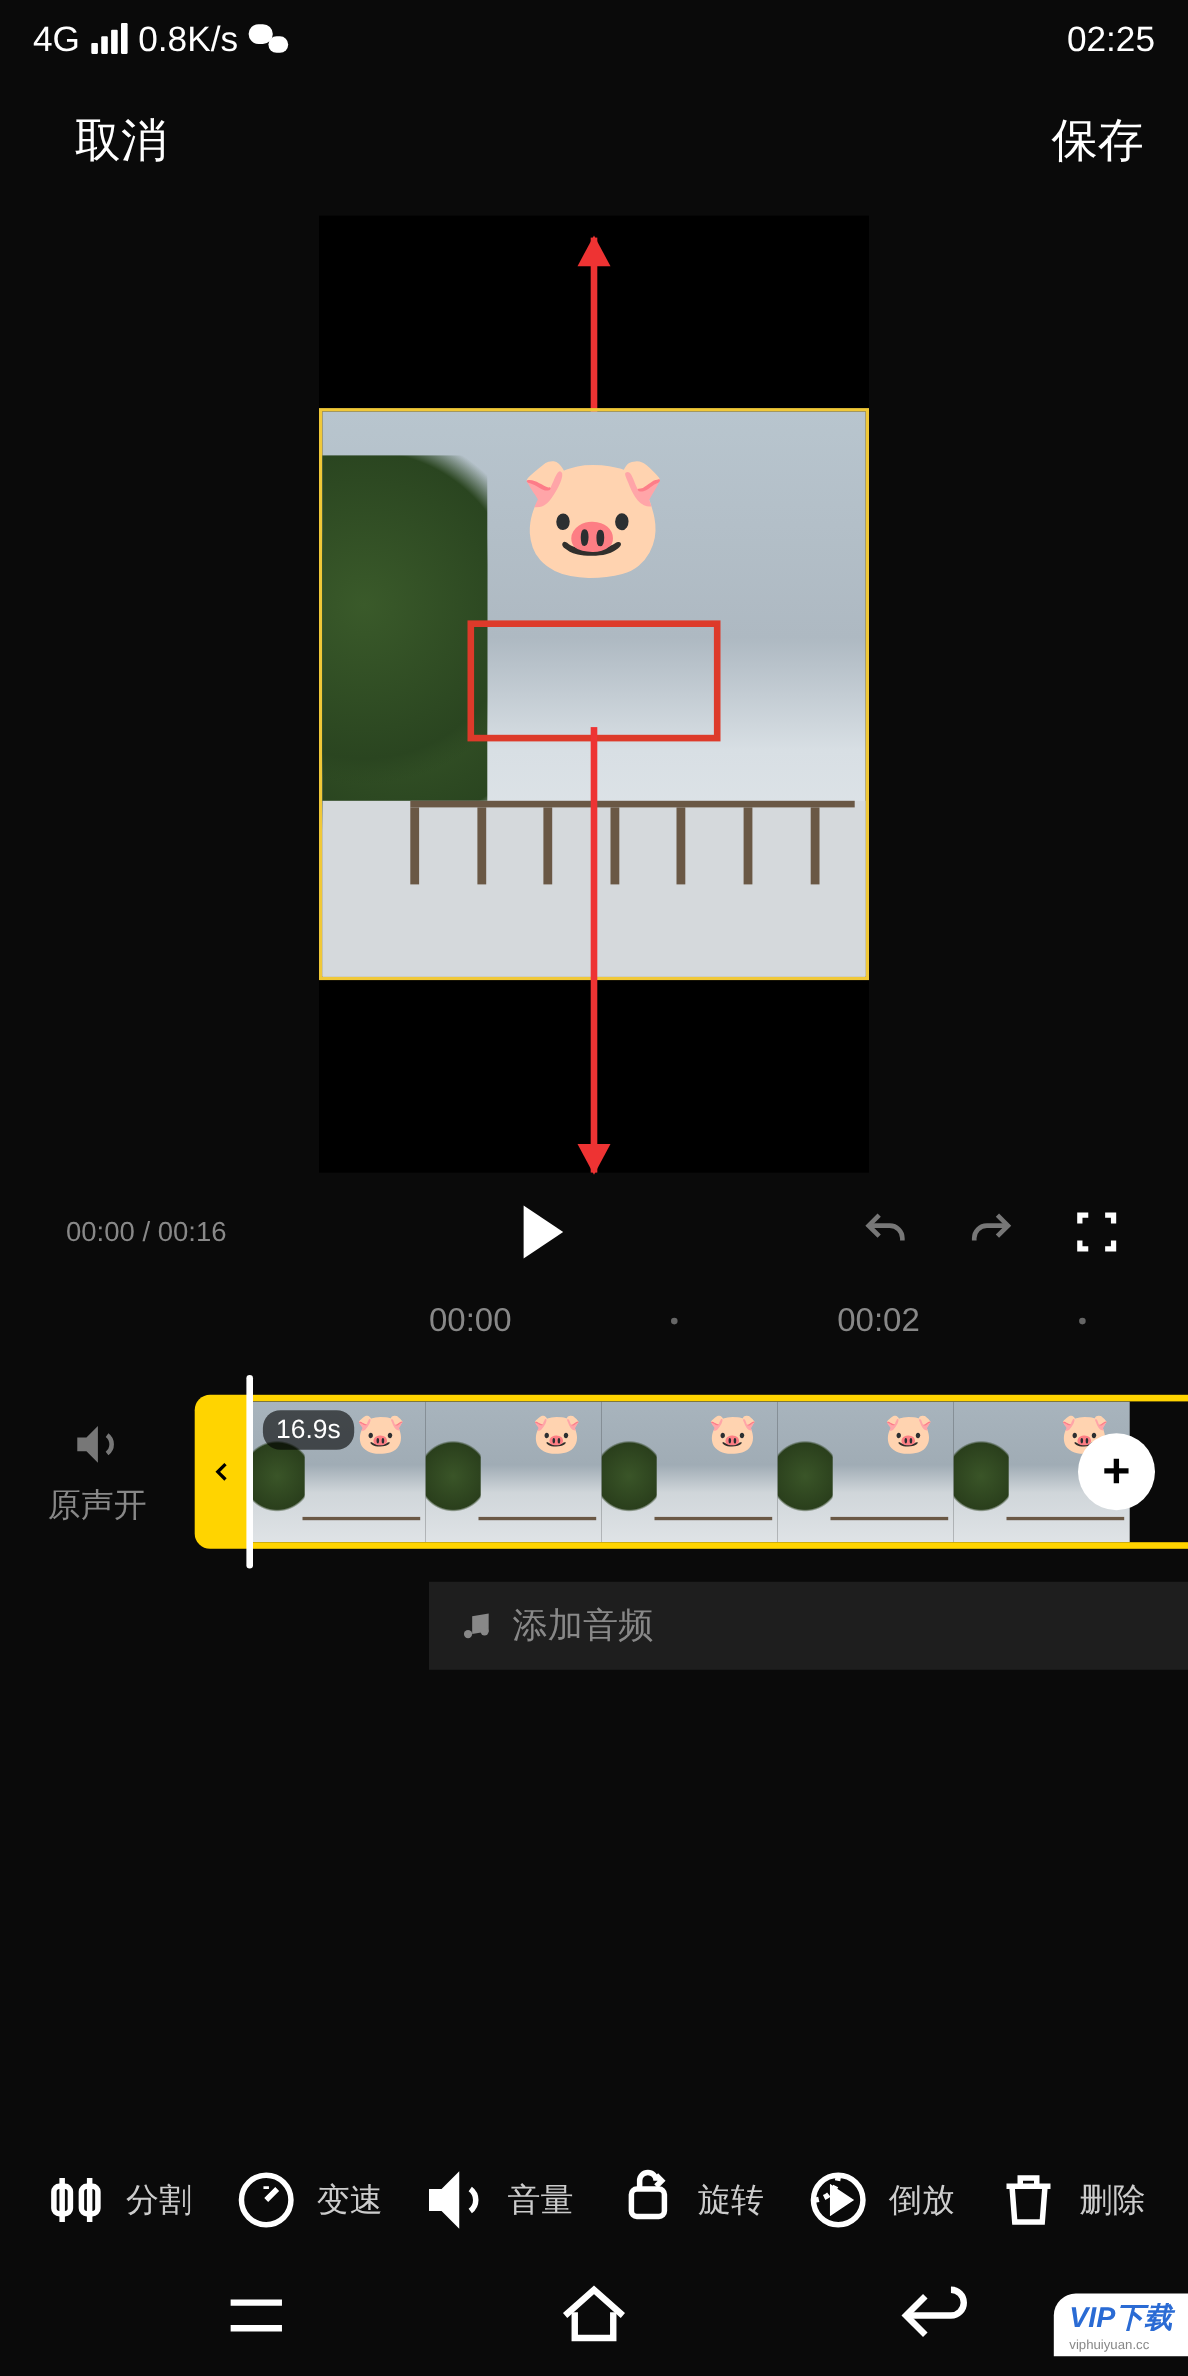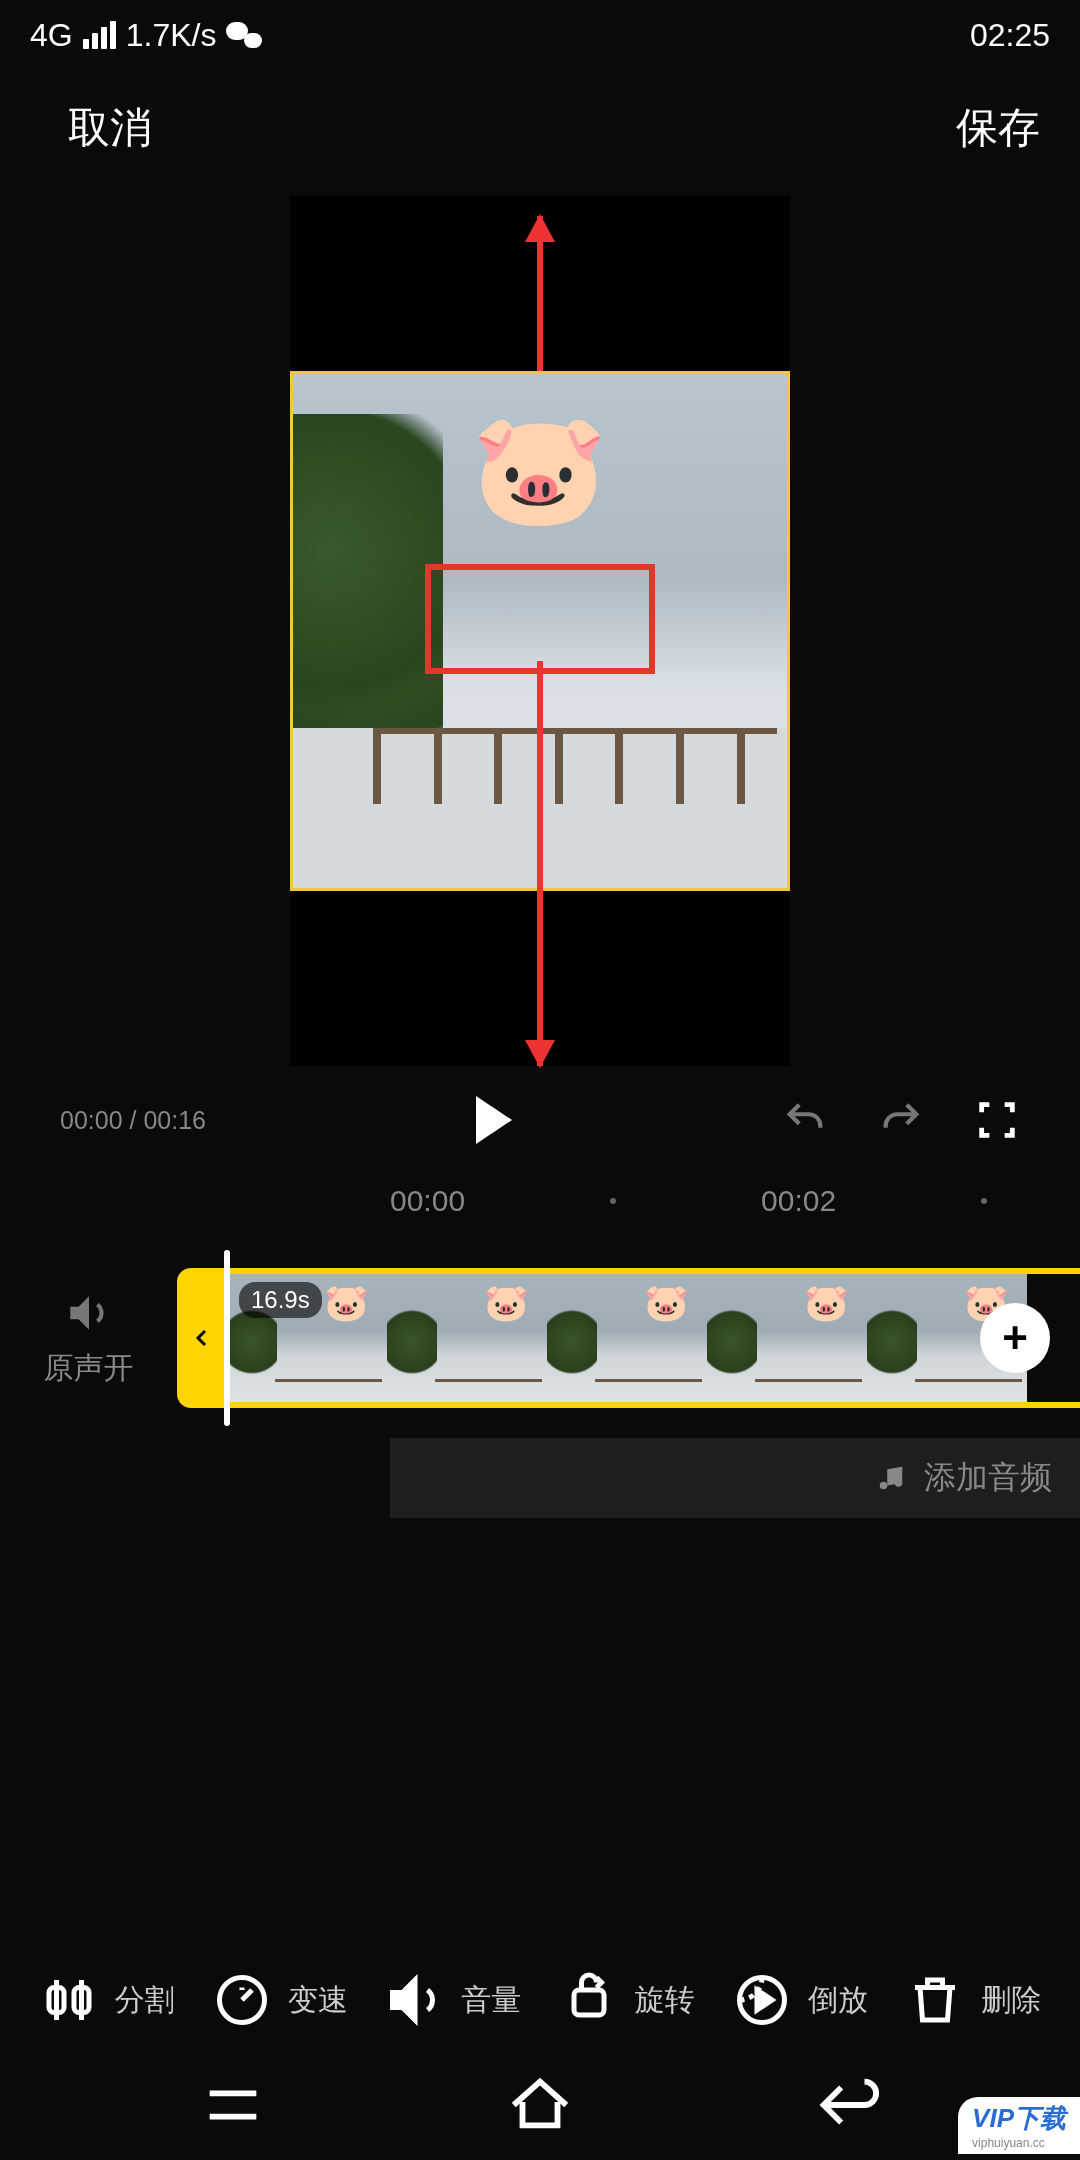--- a/index.html
+++ b/index.html
@@ -170,21 +170,21 @@
       position: absolute; right: 30px; top: 50%; transform: translateY(-50%);
       width: 70px; height: 70px; background: #fff; border-radius: 50%;
       display: flex; align-items: center; justify-content: center;
       font-size: 44px; color: #000; z-index: 6; font-weight: 600;
     }
     
     
     .audio-track {
       margin: 30px 0 0 390px; height: 80px;
       background: #1e1e1e; display: flex; align-items: center;
-      padding: 0 28px; gap: 18px; color: #888; font-size: 32px; justify-content: flex-end;
+      padding: 0 28px; gap: 18px; color: #888; font-size: 32px;
     }
     
     
     .toolbar {
       position: absolute; bottom: 130px; left: 0; right: 0;
       display: flex; justify-content: space-around; padding: 0 20px;
     }
     .tool {
       display: flex; flex-direction: row; align-items: center; gap: 16px;
       color: #ccc; font-size: 30px;
@@ -193,39 +193,39 @@
     
     
     .nav-bar {
       position: absolute; bottom: 0; left: 0; right: 0; height: 110px;
       display: flex; justify-content: space-around; align-items: center;
       padding: 0 80px;
     }
     
     
     .watermark {
-      position: absolute; right: 0; bottom: 6px;
+      position: absolute; right: 0; bottom: 18px;
       background: #fff; color: #2a6bd4; font-weight: 800; font-style: italic;
       font-size: 26px; padding: 4px 14px; border-radius: 20px 0 0 0;
     }
     .watermark small { display: block; font-size: 12px; color: #888; font-style: normal; font-weight: 400; }
   </style>
 </head>
 <body>
 
 <div class="status-bar">
   <div class="status-left">
     <span>4G</span>
     <span class="signal-bars">
         <span></span>
         <span></span>
         <span></span>
         <span></span>
       </span>
-    <span>1.7K/s</span>
+    <span>0.8K/s</span>
     <span class="wechat-icon"></span>
   </div>
   <div>02:25</div>
 </div>
 
 <div class="header">
   <div class="header-btn">取消</div>
   <div class="header-btn">保存</div>
 </div>
 

